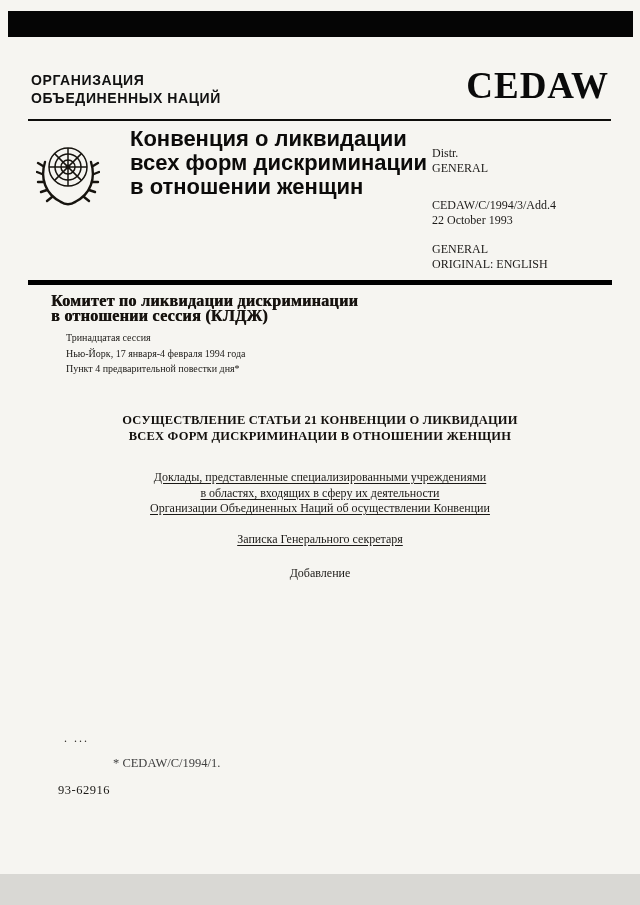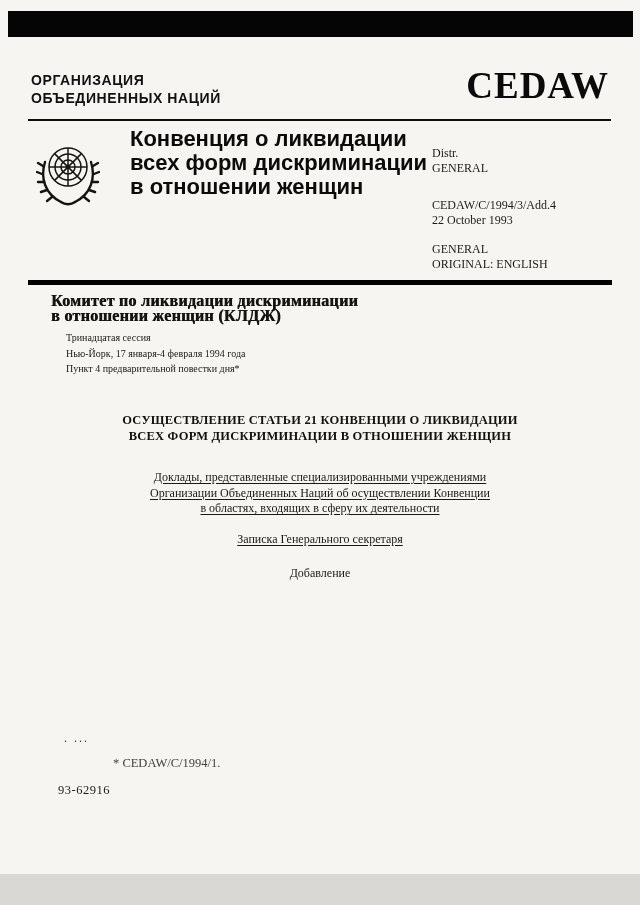--- a/index.html
+++ b/index.html
@@ -197,38 +197,38 @@
 
   <div class="abs meta meta-lang">
     <div>GENERAL</div>
     <div>ORIGINAL:  ENGLISH</div>
   </div>
 
   <div class="abs rule rule-thick"></div>
 
   <div class="abs committee">
     <div>Комитет по ликвидации дискриминации</div>
-    <div>в отношении женщин (КЛДЖ)</div>
+    <div>в отношении сессия (КЛДЖ)</div>
   </div>
 
   <div class="abs session">
     <div>Тринадцатая сессия</div>
     <div>Нью-Йорк, 17 января-4 февраля 1994 года</div>
     <div>Пункт 4 предварительной повестки дня*</div>
   </div>
 
   <div class="abs center-col doc-title">
     <div>ОСУЩЕСТВЛЕНИЕ СТАТЬИ 21 КОНВЕНЦИИ О ЛИКВИДАЦИИ</div>
     <div>ВСЕХ ФОРМ ДИСКРИМИНАЦИИ В ОТНОШЕНИИ ЖЕНЩИН</div>
   </div>
 
   <div class="abs center-col doc-subtitle">
     <div class="u">Доклады, представленные специализированными учреждениями</div>
+    <div class="u">в областях, входящих в сферу их деятельности</div>
     <div class="u">Организации Объединенных Наций об осуществлении Конвенции</div>
-    <div class="u">в областях, входящих в сферу их деятельности</div>
   </div>
 
   <div class="abs center-col note-title">
     <span class="u">Записка Генерального секретаря</span>
   </div>
 
   <div class="abs center-col addendum">Добавление</div>
 
   <div class="abs foot-sep">. ...</div>
 

